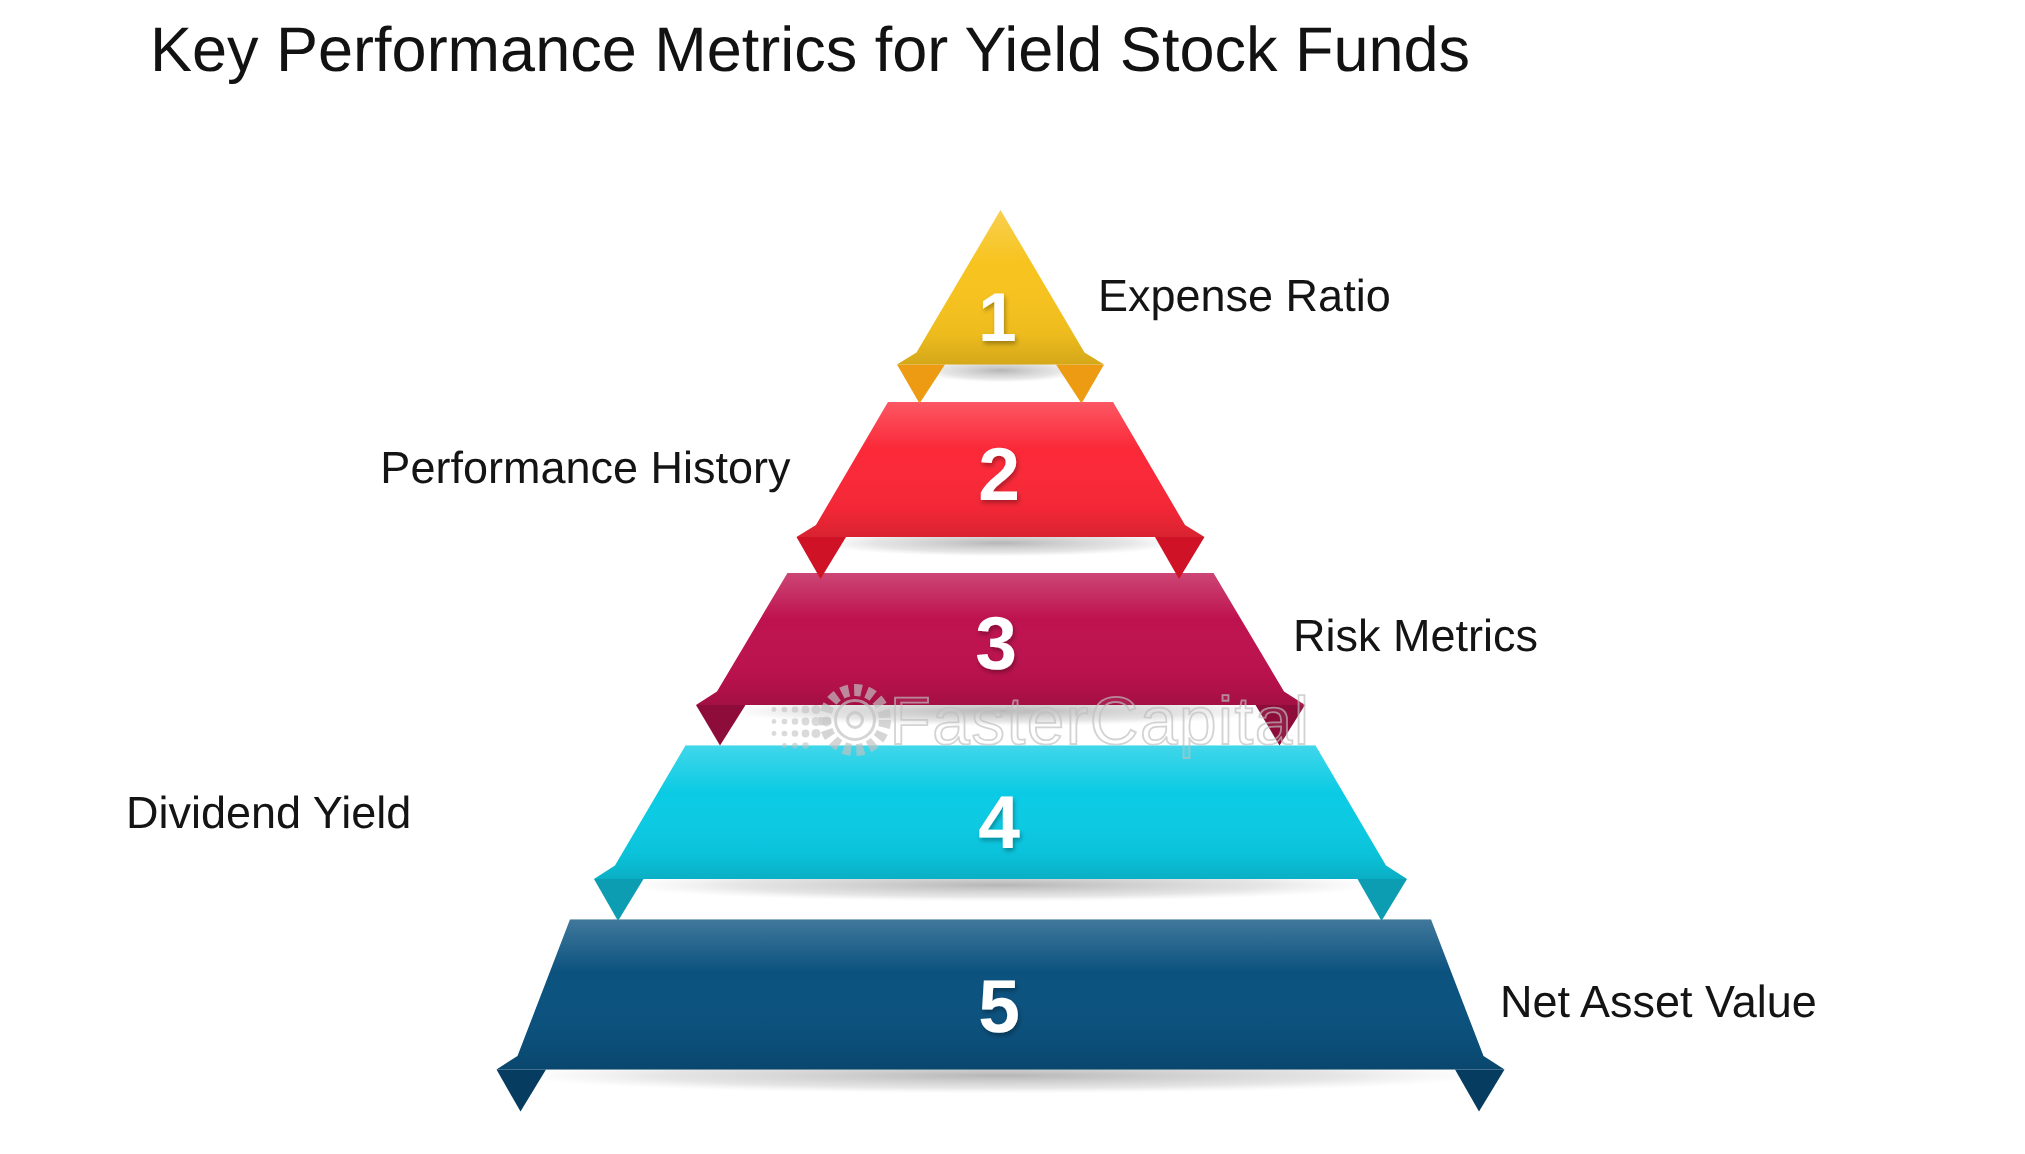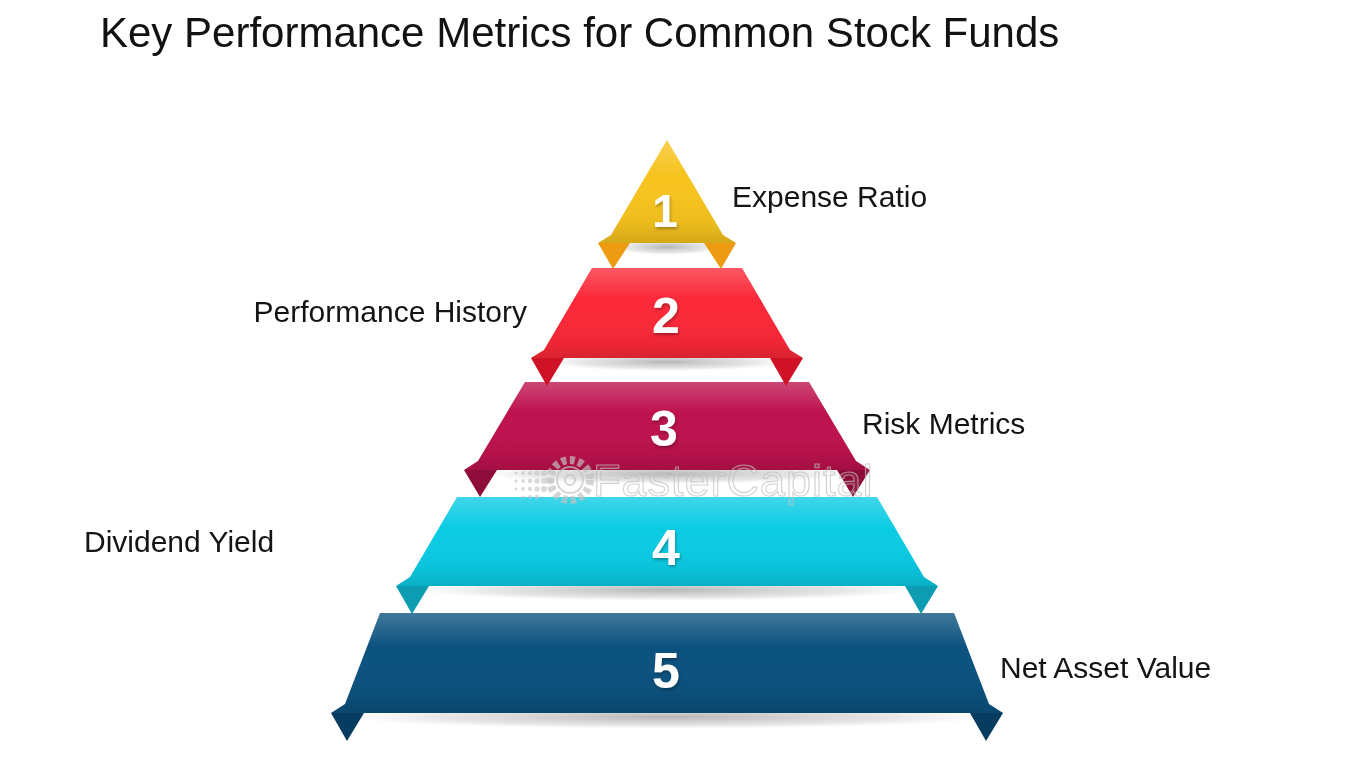--- a/index.html
+++ b/index.html
@@ -44,21 +44,21 @@
     stroke: #bfbfbf;
     stroke-opacity: 0.8;
     stroke-width: 1.2px;
   }
 </style>
 </head>
 <body>
 
 <div class="canvas">
 
-  <div class="title">Key Performance Metrics for Common Stock Funds</div>
+  <div class="title">Key Performance Metrics for Yield Stock Funds</div>
 
   <svg width="1350" height="769" viewBox="0 0 1350 769">
     <defs>
       <linearGradient id="sheen" x1="0" y1="0" x2="0" y2="1">
         <stop offset="0" stop-color="#ffffff" stop-opacity="0.22"></stop>
         <stop offset="0.35" stop-color="#ffffff" stop-opacity="0"></stop>
         <stop offset="0.8" stop-color="#000000" stop-opacity="0.04"></stop>
         <stop offset="1" stop-color="#000000" stop-opacity="0.14"></stop>
       </linearGradient>
       <radialGradient id="shadowGrad" cx="0.5" cy="0.5" r="0.5">

